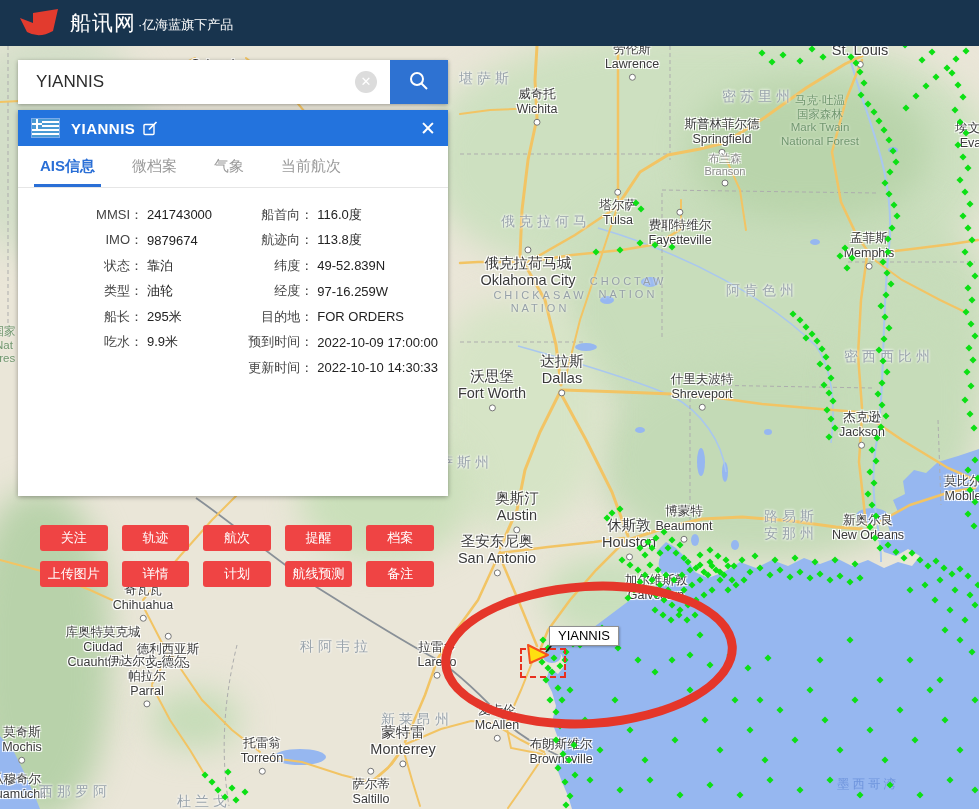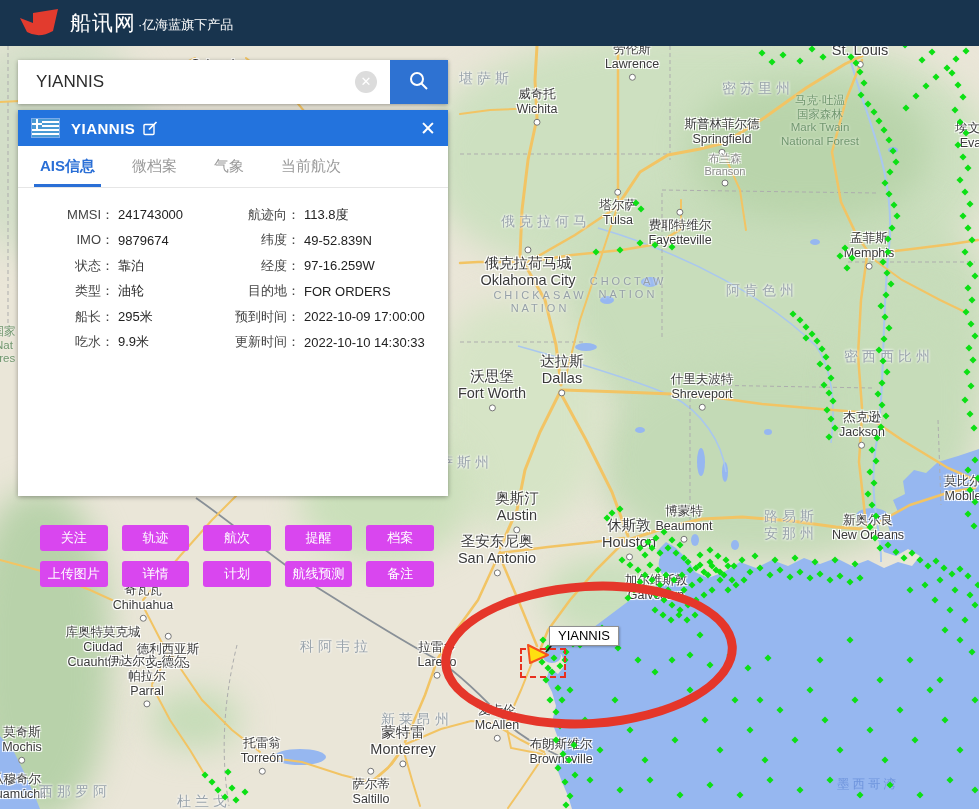--- a/index.html
+++ b/index.html
@@ -56,30 +56,30 @@
   .edit{margin-left:8px;cursor:pointer;display:flex;}
   .close{margin-left:auto;color:#fff;font-size:19px;font-weight:300;cursor:pointer;line-height:1;}
   .tabs{height:41px;display:flex;align-items:center;padding-left:22px;gap:37px;
        border-bottom:1px solid #e6e6e6;}
   .tab{font-size:15px;color:#9a9a9a;cursor:pointer;position:relative;height:100%;
        display:flex;align-items:center;}
   .tab.active{color:#2a6fd6;font-weight:bold;}
   .tab.active::after{content:"";position:absolute;left:-6px;right:-6px;bottom:0;height:3px;background:#2a6fd6;}
   .fields{display:flex;padding:14px 10px 0 0;}
   .fcol{display:flex;flex-direction:column;}
-  .fcol.l{width:196px;}
+  .fcol.l{width:196px;margin-left:29px;}
   .fcol.r{flex:1;}
   .frow{display:flex;height:25.5px;align-items:center;font-size:13px;}
   .flab{color:#444;text-align:right;white-space:nowrap;}
   .fcol.l .flab{width:96px;}
   .fcol.r .flab{width:86px;}
   .fval{color:#222;margin-left:4px;white-space:nowrap;}
   .btns{position:absolute;left:22px;right:14px;display:flex;gap:14px;}
   .btns.r1{top:415px;} .btns.r2{top:451px;}
-  .pbtn{flex:1;height:26px;background:#d946ef;color:#fff;border:0;border-radius:3px;
+  .pbtn{flex:1;height:26px;background:#ef4444;color:#fff;border:0;border-radius:3px;
        font-size:13px;cursor:pointer;font-family:inherit;white-space:nowrap;padding:0 2px;}
 </style>
 </head>
 <body>
 
 <div class="map">
 
   <div class="blob" style="left:430px;top:30px;width:560px;height:260px;background:#cde0c0;"></div>
   <div class="blob" style="left:560px;top:180px;width:430px;height:260px;background:#c8ddbb;"></div>
   <div class="blob" style="left:690px;top:80px;width:240px;height:140px;background:#b9d4ab;"></div>
@@ -188,21 +188,21 @@
       <div class="lbl city" style="left: 632px; top: 62px;">
         <span>劳伦斯</span>
         <span>Lawrence</span>
         <span class="dot"></span>
       </div>
       <div class="lbl city" style="left: 537px; top: 107px;">
         <span>威奇托</span>
         <span>Wichita</span>
         <span class="dot"></span>
       </div>
-      <div class="lbl state" style="left: 758px; top: 88px;">
+      <div class="lbl state" style="left: 758px; top: 96px;">
         <span>密苏里州</span>
       </div>
       <div class="lbl city major" style="left: 860px; top: 56px;">
         <span>St. Louis</span>
         <span class="dot"></span>
       </div>
       <div class="lbl park" style="left: 820px; top: 121px;">
         <span>马克·吐温</span>
         <span>国家森林</span>
         <span>Mark Twain</span>
@@ -823,20 +823,24 @@
           <span class="flab">船长：</span>
           <span class="fval">295米</span>
         </div>
         <div class="frow">
           <span class="flab">吃水：</span>
           <span class="fval">9.9米</span>
         </div>
       </div>
     <div class="fcol r" id="fr">
         <div class="frow">
+          <span class="flab">船首向：</span>
+          <span class="fval">116.0度</span>
+        </div>
+        <div class="frow">
           <span class="flab">航迹向：</span>
           <span class="fval">113.8度</span>
         </div>
         <div class="frow">
           <span class="flab">纬度：</span>
           <span class="fval">49-52.839N</span>
         </div>
         <div class="frow">
           <span class="flab">经度：</span>
           <span class="fval">97-16.259W</span>

